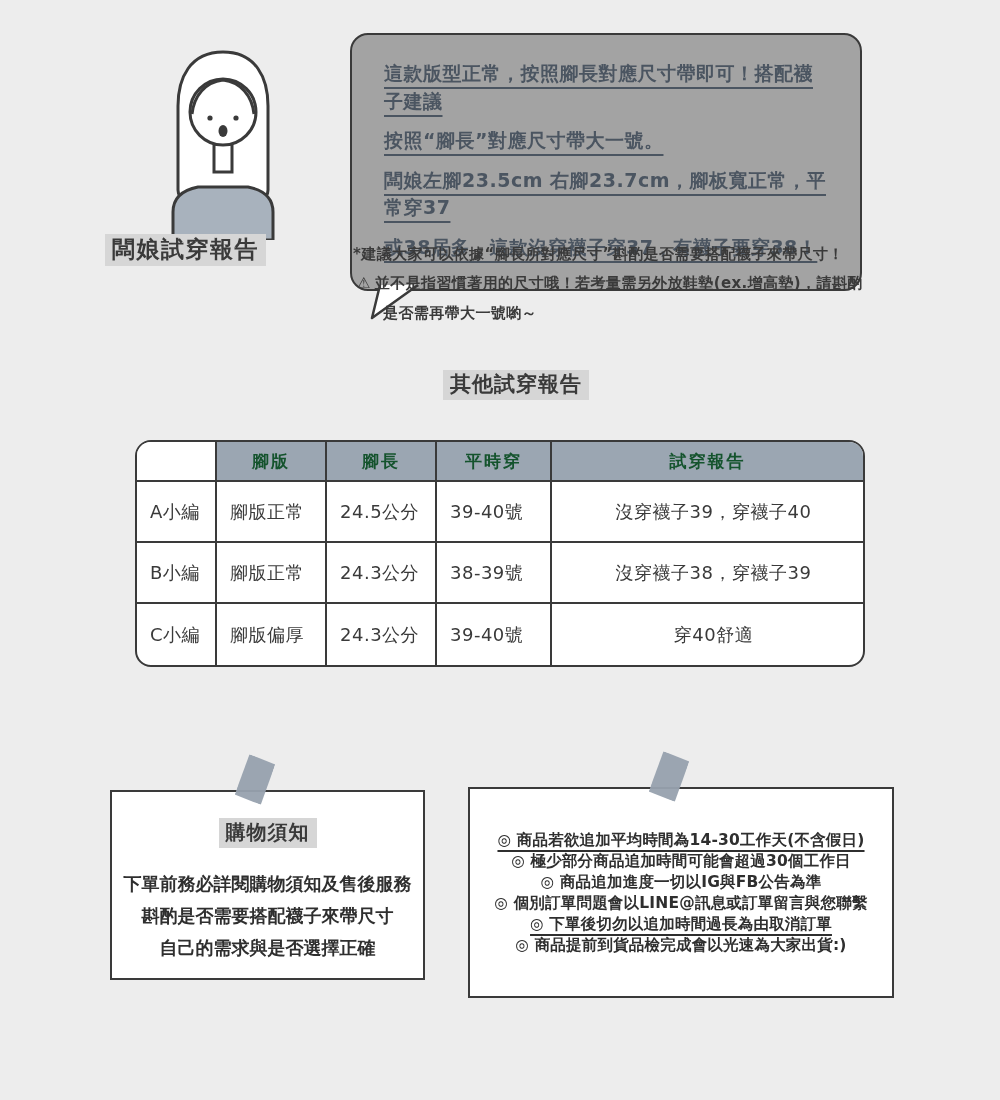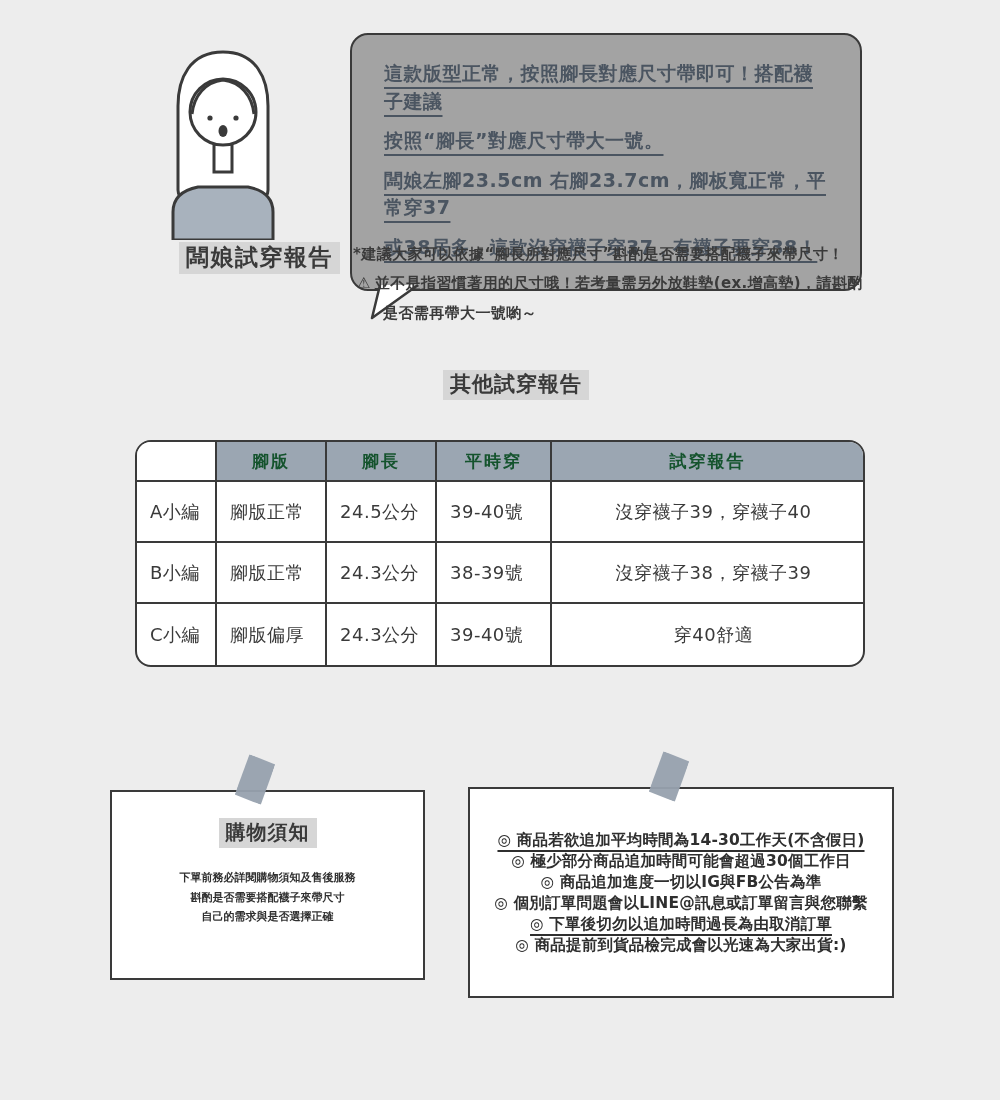--- a/index.html
+++ b/index.html
@@ -10,22 +10,22 @@
     font-family:"DejaVu Sans","Liberation Sans",sans-serif;
     color:var(--ink,#3a3a3a); overflow:hidden;
   }
   .hl { background:var(--highlight,#d6d6d6); padding:2px 7px 4px; }
 
   
   .avatar-wrap { position:absolute; left:148px; top:40px; width:150px; height:200px; }
   .shirt { fill:var(--shirt,#a8b2bd); }
 
   .reviewer-label {
-    position:absolute; left:105px; top:234px; width:235px; text-align:right;
-    font-size:23px; font-weight:700; letter-spacing:1.5px;margin-top:8px;
+    position:absolute; left:105px; top:234px; width:235px; text-align:left;
+    font-size:23px; font-weight:700; letter-spacing:1.5px;
   }
 
   
   .bubble {
     position:absolute; left:350px; top:33px; width:512px;
     background:#a3a3a3; border:2.5px solid var(--ink,#3a3a3a); border-radius:18px;
     padding:25px 32px 16px;
   }
   .bubble p {
     font-size:19px; font-weight:700; letter-spacing:0.5px; color:#4b5561;
@@ -68,21 +68,21 @@
   }
   .cell.head.corner { background:#fff; }
 
   
   .notice-box {
     position:absolute; left:110px; top:790px; width:315px; height:190px;
     background:#fff; border:2.5px solid var(--ink,#3a3a3a);
     text-align:center; padding-top:27px;
   }
   .notice-title { font-size:20px; font-weight:700; letter-spacing:1px; margin-bottom:22px; }
-  .notice-box .nline { font-size:11px; font-weight:700; line-height:1.78; color:#2f2f2f; }
+  .notice-box .nline { font-size:18px; font-weight:700; line-height:1.78; color:#2f2f2f; }
 
   .policy-box {
     position:absolute; left:468px; top:787px; width:426px; height:211px;
     background:#fff; border:2.5px solid var(--ink,#3a3a3a);
     display:flex; flex-direction:column; justify-content:center; align-items:center;
     padding:12px 4px;
   }
   .policy-box p { font-size:15.5px; font-weight:700; letter-spacing:0.2px; color:#2f2f2f; }
   .policy-box p.u { text-decoration:underline; text-underline-offset:5px; text-decoration-thickness:1.5px; }
 

